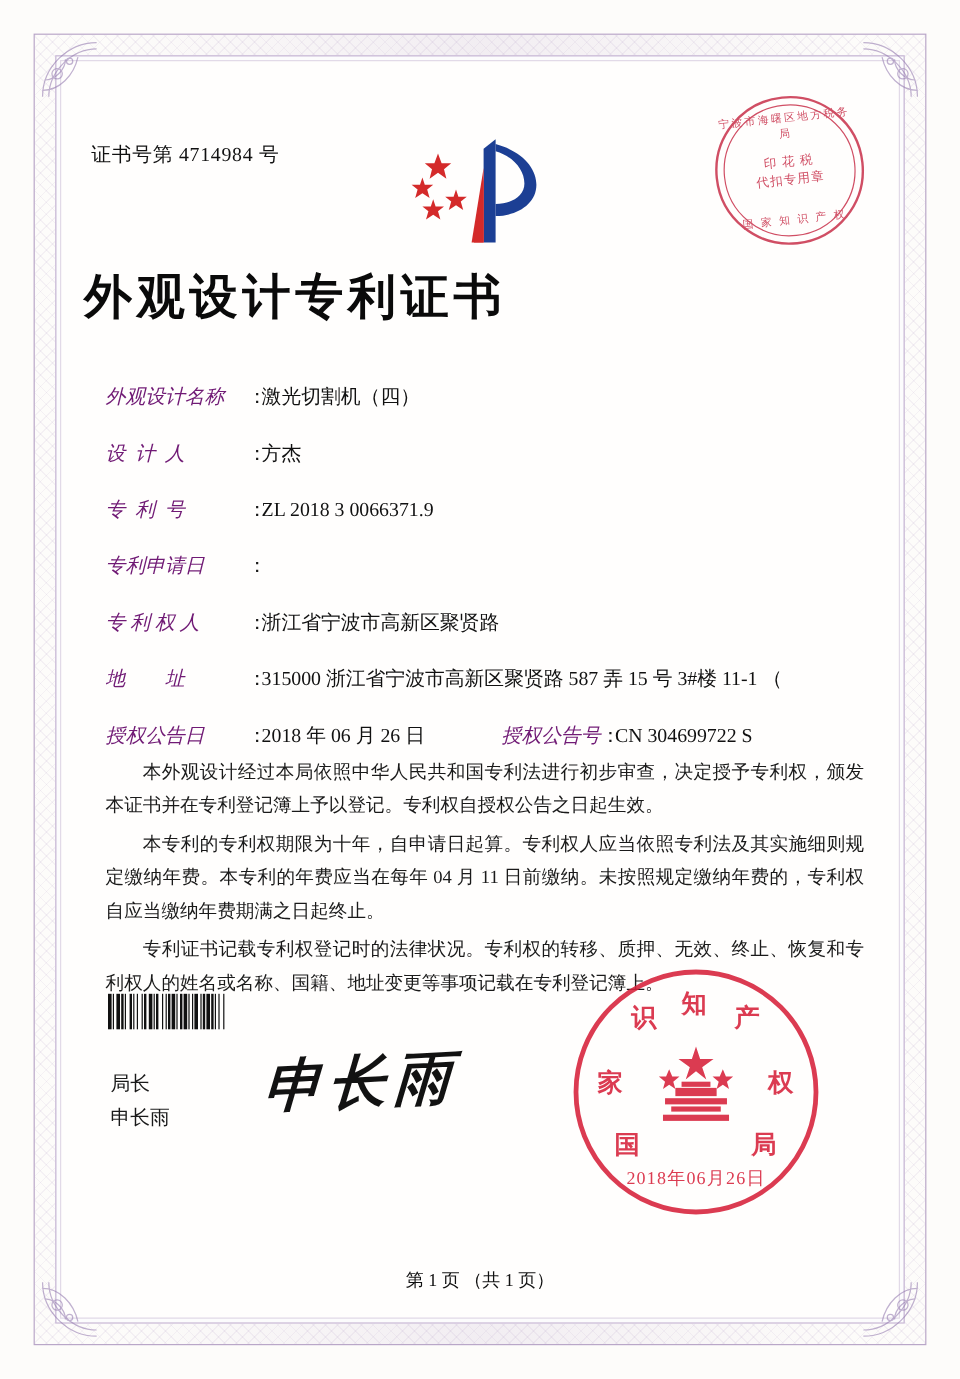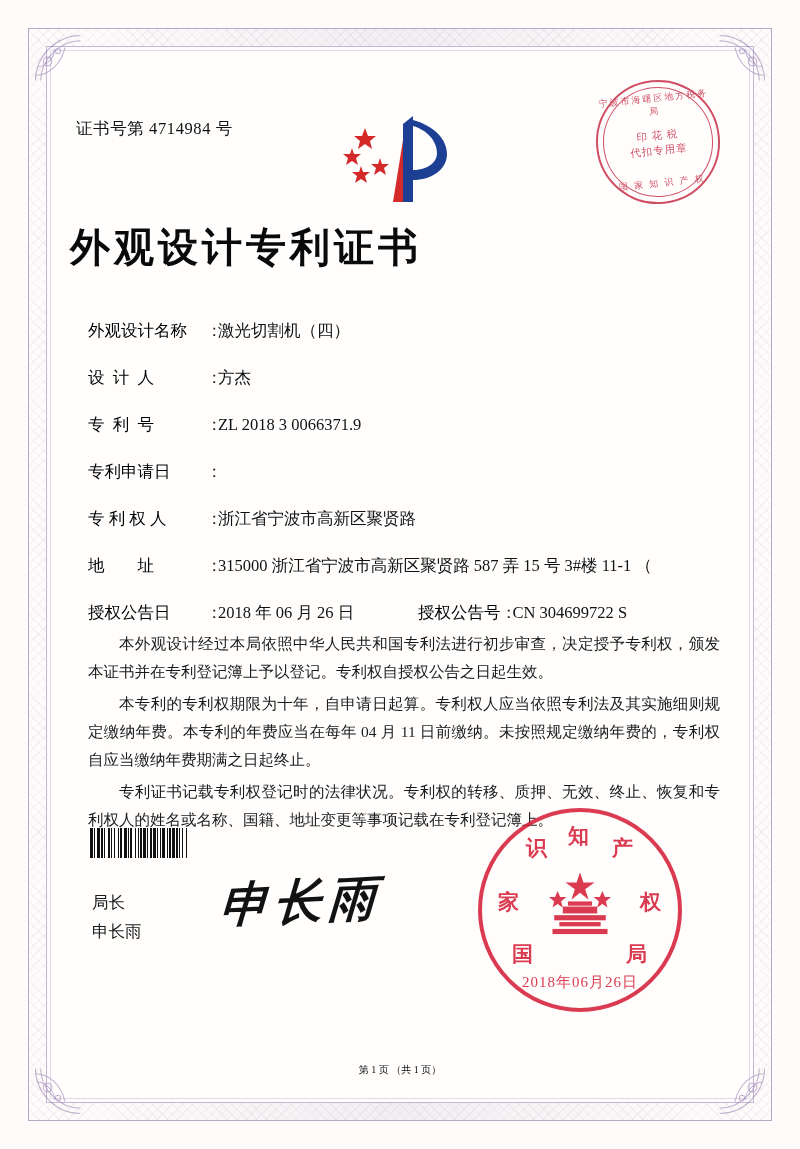--- a/index.html
+++ b/index.html
@@ -150,21 +150,22 @@
   }
   .field-row {
     display: flex;
     align-items: flex-start;
     margin-bottom: 22px;
   }
   .field-label {
     width: 118px;
     flex: none;
     white-space: pre;
-    color: #000000;
+    color: #701a75;
+    font-style: italic;
   }
   .field-colon {
     flex: none;
     width: 12px;
   }
   .field-value {
     flex: 1;
     color: #111;
   }
   .field-value .cont {
@@ -271,21 +272,21 @@
     color: #d7213a;
   }
 
   
   .footer {
     position: absolute;
     left: 0;
     right: 0;
     bottom: 2px;
     text-align: center;
-    font-size: 10px;
+    font-size: 15px;
     color: #111;
   }
 </style>
 </head>
 <body>
 
 <div class="page">
   <div class="guilloche"></div>
   <div class="inner-frame"></div>
 

